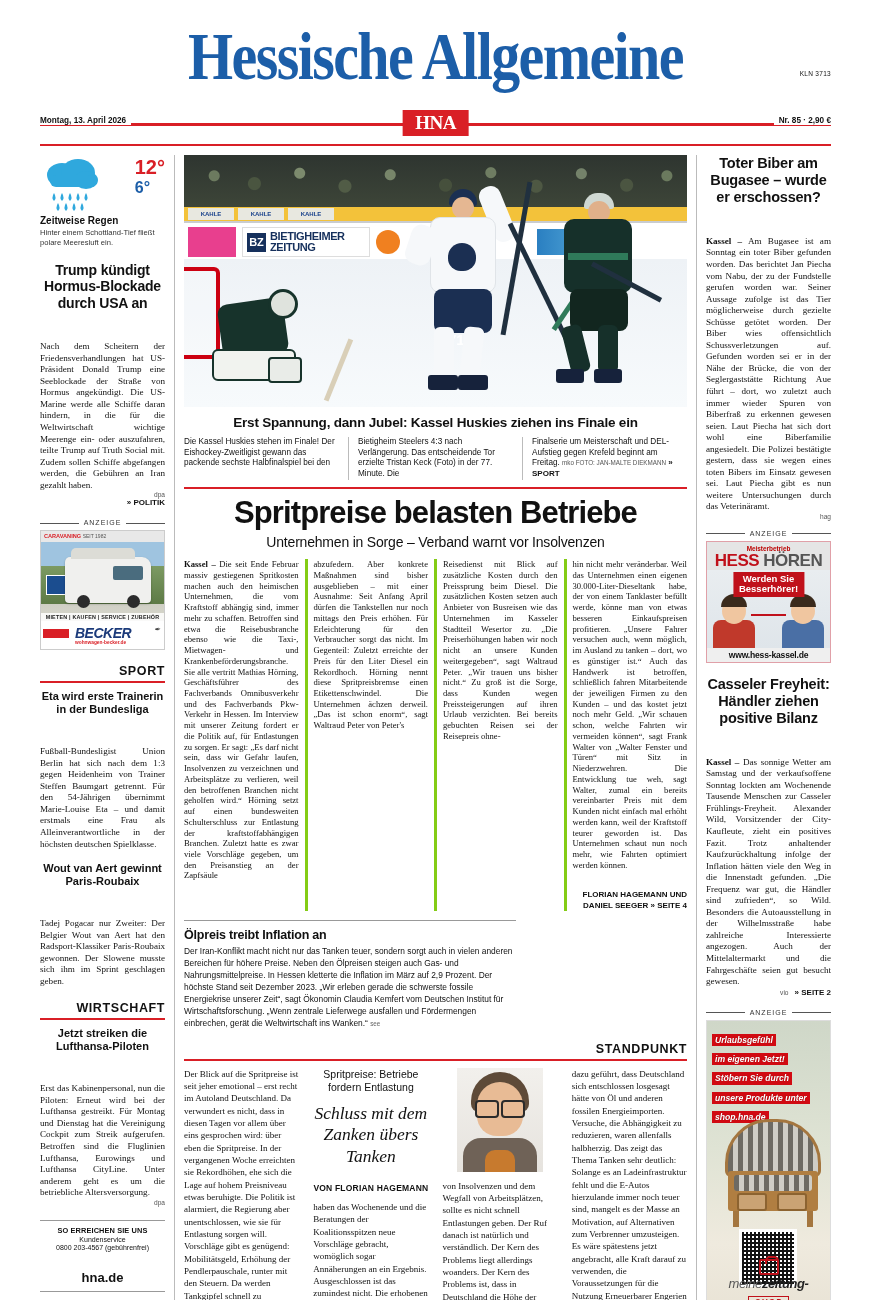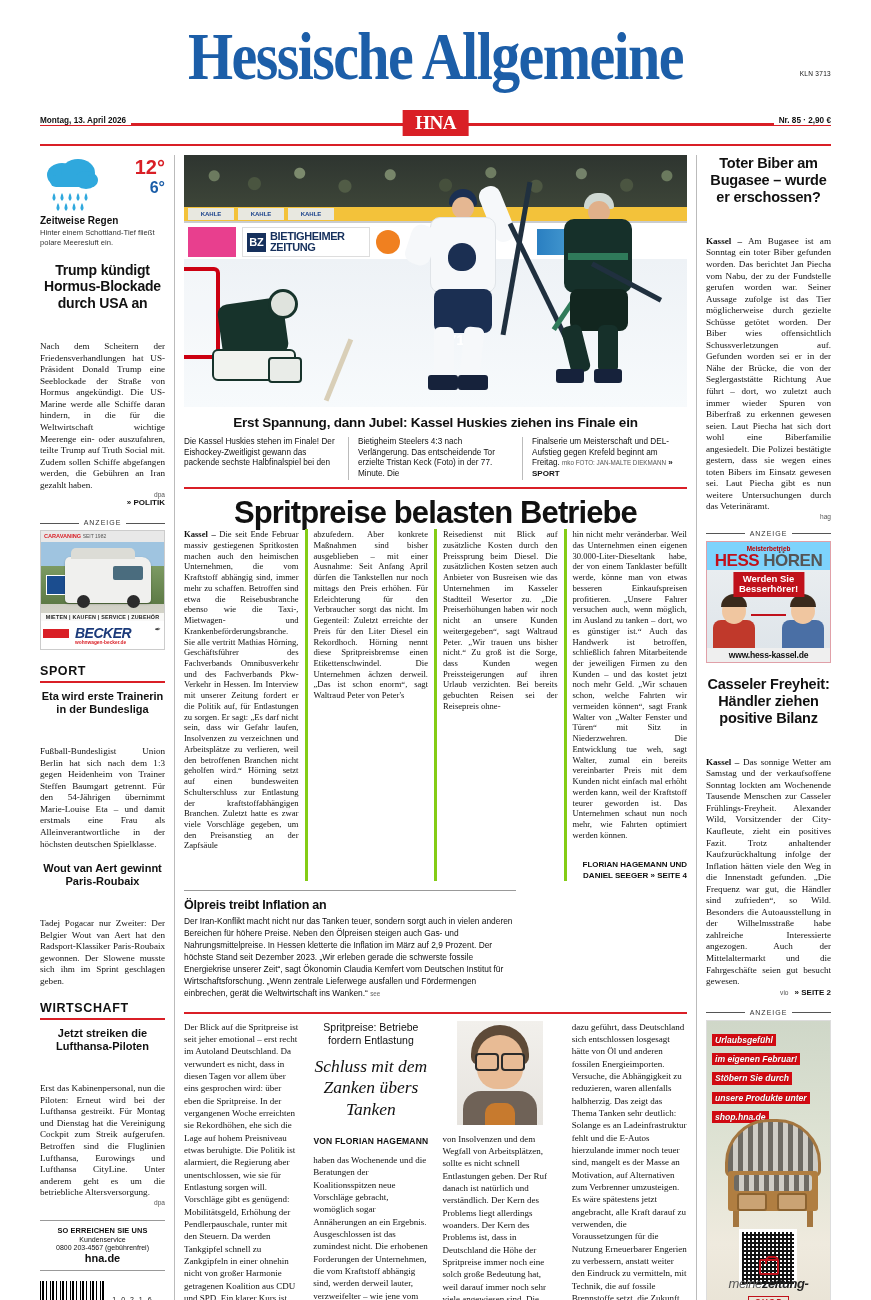--- a/index.html
+++ b/index.html
@@ -38,21 +38,21 @@
   
   .cols { display:flex; gap:0; padding-top:9px; }
   .col-left { width:135px; flex:0 0 135px; padding-right:9px; }
   .col-mid  { flex:1 1 auto; padding:0 9px; }
   .col-right{ width:135px; flex:0 0 135px; padding-left:9px; border-left:1px solid #bbb; }
   .col-left { border-right:1px solid #bbb; }
 
   
   .weather { display:flex; align-items:flex-start; justify-content:space-between; }
   .wicon { width:62px; height:58px; position:relative; }
-  .wtemps { text-align:right; padding-top:2px; }
+  .wtemps { text-align:left; padding-top:2px; }
   .thi { font-family:"Liberation Sans",sans-serif; font-weight:bold; font-size:20px; color:#d91f26; line-height:1; }
   .tlo { font-family:"Liberation Sans",sans-serif; font-weight:bold; font-size:16px; color:#1c5ea8; line-height:1.35; }
   .wdesc { font-family:"Liberation Sans",sans-serif; font-weight:bold; font-size:10px; margin-top:2px; }
   .wsub { font-family:"Liberation Sans",sans-serif; font-size:7.6px; line-height:1.32; color:#333; margin-top:2px; }
 
   
   h2.hl-left { font-family:"Liberation Sans",sans-serif; font-weight:bold; font-size:14px;
       line-height:1.17; text-align:center; margin:14px 0 6px; letter-spacing:-.2px; }
   h2.hl-right { font-family:"Liberation Sans",sans-serif; font-weight:bold; font-size:14.5px;
       line-height:1.17; text-align:center; margin:0 0 6px; letter-spacing:-.2px; }
@@ -60,21 +60,21 @@
     font-family:"Liberation Serif", serif; font-size:9.1px; line-height:1.27;
     text-align:justify; hyphens:auto;margin-top:30px; -webkit-hyphens:auto;
   }
   .body-text b.kicker { font-weight:bold; }
   .credit { font-family:"Liberation Sans",sans-serif; font-size:6.6px; color:#555; text-align:right; display:block; }
   .ref { font-family:"Liberation Sans",sans-serif; font-size:8px; font-weight:bold; text-align:right; display:block; }
 
   
   .sect { margin-top:14px; }
   .sect-title { font-family:"Liberation Sans",sans-serif; font-weight:bold; font-size:12.5px;
-      text-align:left; letter-spacing:.6px; padding-bottom:3px; }
+      text-align:right; letter-spacing:.6px; padding-bottom:3px; }
   .sect-rule { border-bottom:2.2px solid #d91f26; margin-bottom:7px; }
   h3.sub { font-family:"Liberation Sans",sans-serif; font-weight:bold; font-size:11px;
       line-height:1.18; text-align:center; margin:0 0 5px; }
 
   
   .anzeige { text-align:center; font-family:"Liberation Sans",sans-serif; font-size:7px;
       letter-spacing:1px; color:#333; position:relative; margin-bottom:4px; }
   .anzeige span { background:#fff; padding:0 5px; position:relative; z-index:2; }
   .anzeige:before { content:""; position:absolute; left:0; right:0; top:50%; height:1px; background:#555; }
 
@@ -96,21 +96,21 @@
       background:rgba(255,255,255,.85); padding:1px 0; letter-spacing:.2px; }
   .ad-foot { position:absolute; left:0; right:0; bottom:0; height:28px; background:#fff; }
   .ad-becker-logo { position:absolute; left:34px; top:4px; font-family:"Liberation Sans",sans-serif;
      font-weight:bold; font-style:italic; font-size:14px; color:#1b3a7a; letter-spacing:-.5px; }
   .ad-becker-sub { position:absolute; left:34px; top:19px; font-family:"Liberation Sans",sans-serif;
      font-size:4.8px; color:#d91f26; font-weight:bold; }
   .ad-mini { position:absolute; left:2px; top:8px; width:26px; height:9px; background:#d91f26; }
   .ad-sig { position:absolute; right:3px; top:4px; font-family:"Liberation Serif",serif;
      font-style:italic; font-size:8px; color:#444; transform:rotate(-6deg); }
 
-  .ad-hess { width:100%; border:1px solid #e0a0a8; background:#7dd3fc; position:relative; }
+  .ad-hess { width:100%; border:1px solid #e0a0a8; background:#e5e5e5; position:relative; }
   .hess-meister { text-align:center; font-family:"Liberation Sans",sans-serif; font-size:6.4px;
      font-weight:bold; color:#b00; padding-top:3px; }
   .hess-logo { text-align:center; font-family:"Liberation Sans",sans-serif; font-weight:bold;
      font-size:17px; letter-spacing:-.5px; line-height:1.05; }
   .hess-logo .r { color:#c0111b; } .hess-logo .g { color:#555; }
   .hess-photo { height:78px; position:relative; overflow:hidden;
      background:linear-gradient(#e9edf0, #dfe5ea); }
   .hess-bubble { position:absolute; left:50%; transform:translateX(-50%); top:2px; z-index:3;
      background:#c0111b; color:#fff; font-family:"Liberation Sans",sans-serif; font-weight:bold;
      font-size:9.5px; line-height:1.12; text-align:center; padding:2px 6px; white-space:nowrap; }
@@ -321,21 +321,21 @@
   .pt-body { position:absolute; left:6px; bottom:0; width:74px; height:34px;
      background:#6f6257; border-radius:18px 18px 0 0; }
   .pt-shirt { position:absolute; left:28px; bottom:0; width:30px; height:22px;
      background:#c77a2e; border-radius:10px 10px 0 0; }
 
   
   .contact { margin-top:14px; text-align:center; border-top:1px solid #999; padding-top:0; }
   .contact .ct { font-family:"Liberation Sans",sans-serif; font-weight:bold; font-size:7.4px;
      letter-spacing:.1px; margin-top:5px; }
   .contact .cl { font-family:"Liberation Sans",sans-serif; font-size:7px; margin-top:1px; }
-  .contact .cb { font-family:"Liberation Sans",sans-serif; font-weight:bold; font-size:11px; margin-top:1px; }
+  .contact .cb { font-family:"Liberation Sans",sans-serif; font-weight:bold; font-size:13px; margin-top:19px; }
   .contact .hr2 { border-top:1px solid #999; margin-top:6px; }
   .barcodes { display:flex; align-items:flex-end; gap:6px; margin-top:10px; }
   .bc { height:38px; flex:0 0 78px;
      background:repeating-linear-gradient(90deg,#000 0 1px,#fff 1px 2px,#000 2px 4px,#fff 4px 6px,#000 6px 7px,#fff 7px 10px); }
   .bc2 { height:24px; flex:0 0 38px;
      background:repeating-linear-gradient(90deg,#000 0 1px,#fff 1px 3px,#000 3px 4px,#fff 4px 6px); }
   .bcnum { font-family:"Liberation Sans",sans-serif; font-size:7px; letter-spacing:1.5px; }
   .bcnum-l { font-family:"Liberation Sans",sans-serif; font-size:6.6px; letter-spacing:1px; margin-top:1px; }
 </style>
 </head>
@@ -523,20 +523,21 @@
         <div>Bietigheim Steelers 4:3 nach Verlängerung. Das entscheidende Tor erzielte Tristan Keck (Foto) in der 77. Minute. Die</div>
         <div>
           <span>Finalserie um Meisterschaft und DEL-Aufstieg gegen Krefeld beginnt am Freitag.</span>
           <span class="cap-credit">mko FOTO: JAN-MALTE DIEKMANN</span>
           <span class="cap-ref">» SPORT</span>
         </div>
       </div>
       <div class="rule-red"></div>
 
       <h1 class="main-hl">Spritpreise belasten Betriebe</h1>
+      <div class="main-sub">Unternehmen in Sorge – Verband warnt vor Insolvenzen</div>
 
       <div class="main-cols">
         <div class="mc">
           <b class="kicker">Kassel –</b>
           <span>Die seit Ende Februar massiv gestiegenen Spritkosten machen auch den heimischen Unternehmen, die vom Kraftstoff abhängig sind, immer mehr zu schaffen. Betroffen sind etwa die Reisebusbranche ebenso wie die Taxi-, Mietwagen- und Krankenbeförderungsbranche. Sie alle vertritt Mathias Hörning, Geschäftsführer des Fachverbands Omnibusverkehr und des Fachverbands Pkw-Verkehr in Hessen. Im Interview mit unserer Zeitung fordert er die Politik auf, für Entlastungen zu sorgen. Er sagt: „Es darf nicht sein, dass wir Gefahr laufen, Insolvenzen zu verzeichnen und Arbeitsplätze zu verlieren, weil den betroffenen Branchen nicht geholfen wird.“ Hörning setzt auf einen bundesweiten Schulterschluss zur Entlastung der kraftstoffabhängigen Branchen.
 
 Zuletzt hatte es zwar viele Vorschläge gegeben, um den Preisanstieg an der Zapfsäule</span>
         </div>
         <div class="mc">abzufedern. Aber konkrete Maßnahmen sind bisher ausgeblieben – mit einer Ausnahme: Seit Anfang April dürfen die Tankstellen nur noch mittags den Preis erhöhen. Für Erleichterung für den Verbraucher sorgt das nicht. Im Gegenteil: Zuletzt erreichte der Preis für den Liter Diesel ein Rekordhoch. Hörning nennt diese Spritpreisbremse einen Etikettenschwindel.
 
@@ -555,20 +556,21 @@
 
       <div class="oel" style="width:66%;margin-top:9px;">
         <h4>Ölpreis treibt Inflation an</h4>
         <p>
           <span>Der Iran-Konflikt macht nicht nur das Tanken teuer, sondern sorgt auch in vielen anderen Bereichen für höhere Preise. Neben den Ölpreisen steigen auch Gas- und Nahrungsmittelpreise. In Hessen kletterte die Inflation im März auf 2,9 Prozent. Der höchste Stand seit Dezember 2023. „Wir erleben gerade die schwerste fossile Energiekrise unserer Zeit“, sagt Ökonomin Claudia Kemfert vom Deutschen Institut für Wirtschaftsforschung. „Wenn zentrale Lieferwege ausfallen und Fördermengen einbrechen, gerät die Weltwirtschaft ins Wanken.“</span>
           <span class="see">see</span>
         </p>
       </div>
 
       <div class="standpunkt">
+        <div class="sect-title">STANDPUNKT</div>
         <div class="sect-rule"></div>
         <div class="sp-cols">
           <div class="spc">
             <div class="sp-text">Der Blick auf die Spritpreise ist seit jeher emotional – erst recht im Autoland Deutschland. Da verwundert es nicht, dass in diesen Tagen vor allem über eins gesprochen wird: über eben die Spritpreise. In der vergangenen Woche erreichten sie Rekordhöhen, ehe sich die Lage auf hohem Preisniveau etwas beruhigte.
 
 Die Politik ist alarmiert, die Regierung aber unentschlossen, wie sie für Entlastung sorgen will. Vorschläge gibt es genügend: Mobilitätsgeld, Erhöhung der Pendlerpauschale, runter mit den Steuern. Da werden Tankgipfel schnell zu Zankgipfeln in einer ohnehin nicht von großer Harmonie getragenen Koalition aus CDU und SPD. Ein klarer Kurs ist auch bei diesem Thema schwer auszumachen. Womöglich</div>
           </div>
           <div class="spc">
             <div class="sp-kicker">Spritpreise: Betriebe fordern Entlastung</div>
             <div class="sp-title">Schluss mit dem Zanken übers Tanken</div>
@@ -647,21 +649,21 @@
       <div style="display:flex; justify-content:flex-end; gap:6px; align-items:baseline;">
         <span class="credit">vio</span>
         <span class="ref">» SEITE 2</span>
       </div>
 
       <div style="margin-top:12px;">
         <div class="anzeige"><span>ANZEIGE</span></div>
         <div class="ad-shop">
           <div class="shop-lines">
             <div>Urlaubsgefühl</div><br>
-            <div>im eigenen Februar!</div><br>
+            <div>im eigenen Jetzt!</div><br>
             <div>Stöbern Sie durch</div><br>
             <div>unsere Produkte unter</div><br>
             <div>shop.hna.de</div>
           </div>
           <div class="strandkorb">
             <div class="sk-hood"></div>
               <div class="sk-body"></div>
               <div class="sk-seat"></div>
             <div class="sk-drawer sk-d1"></div>
               <div class="sk-drawer sk-d2"></div>

